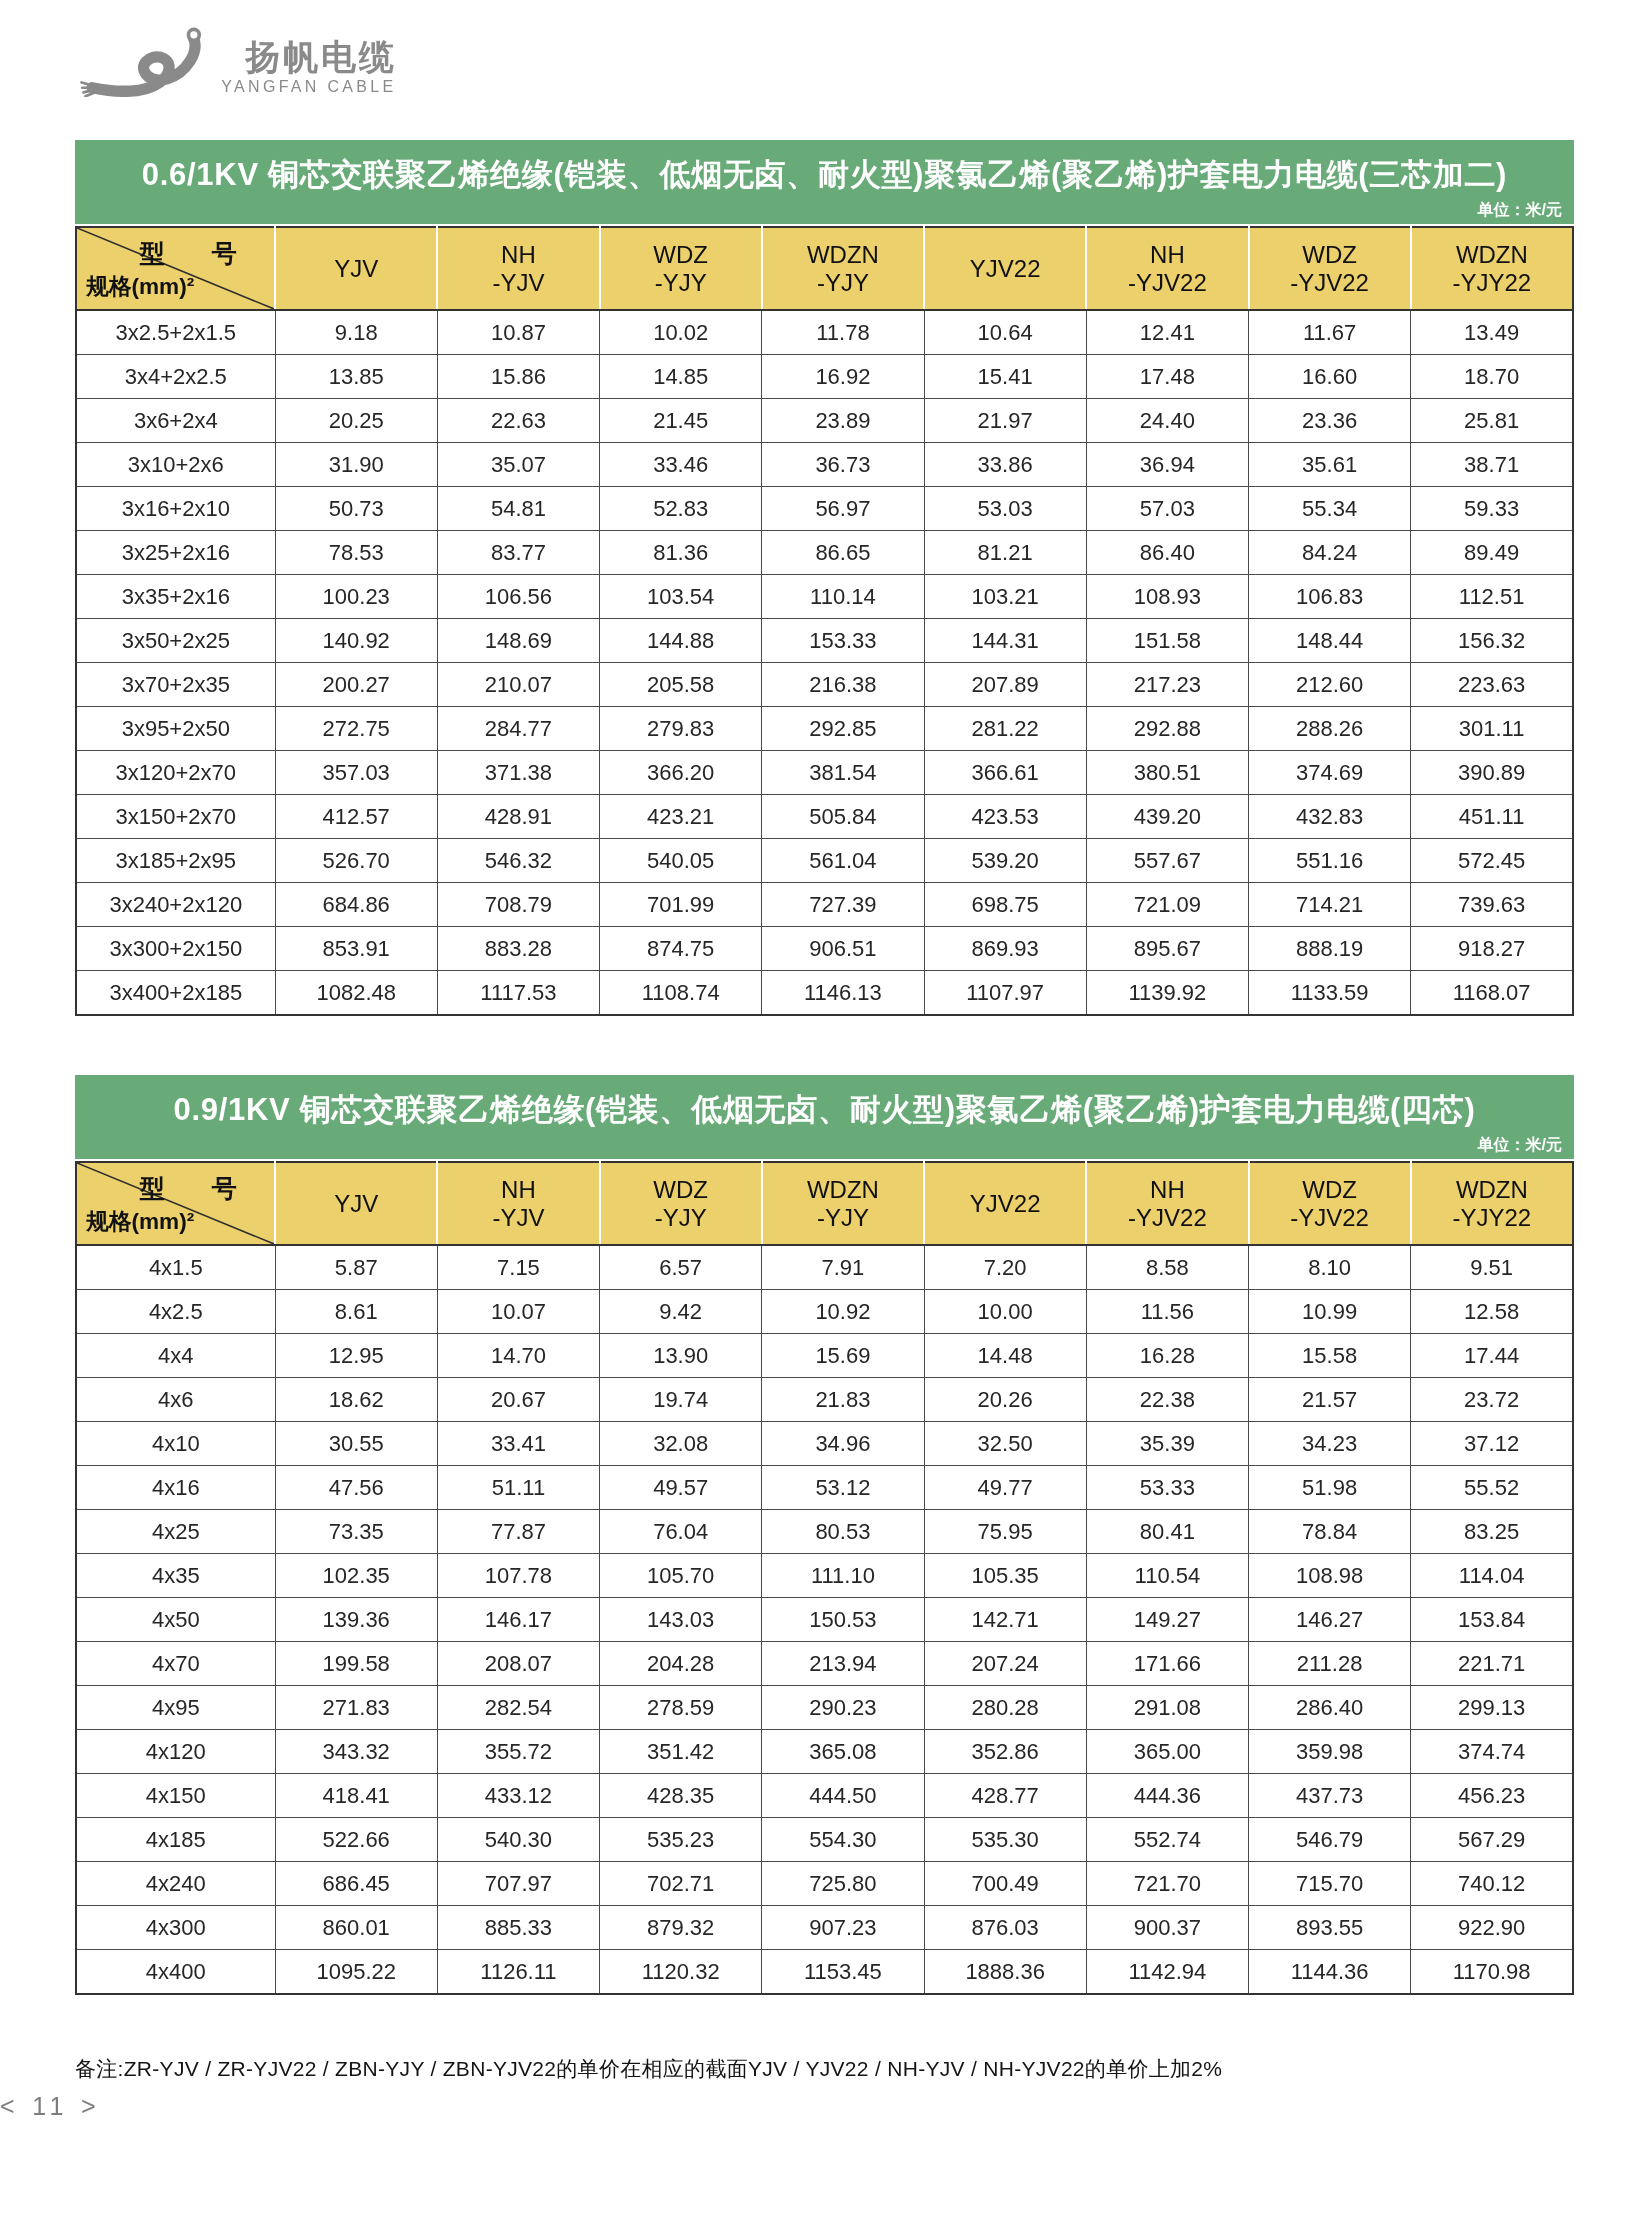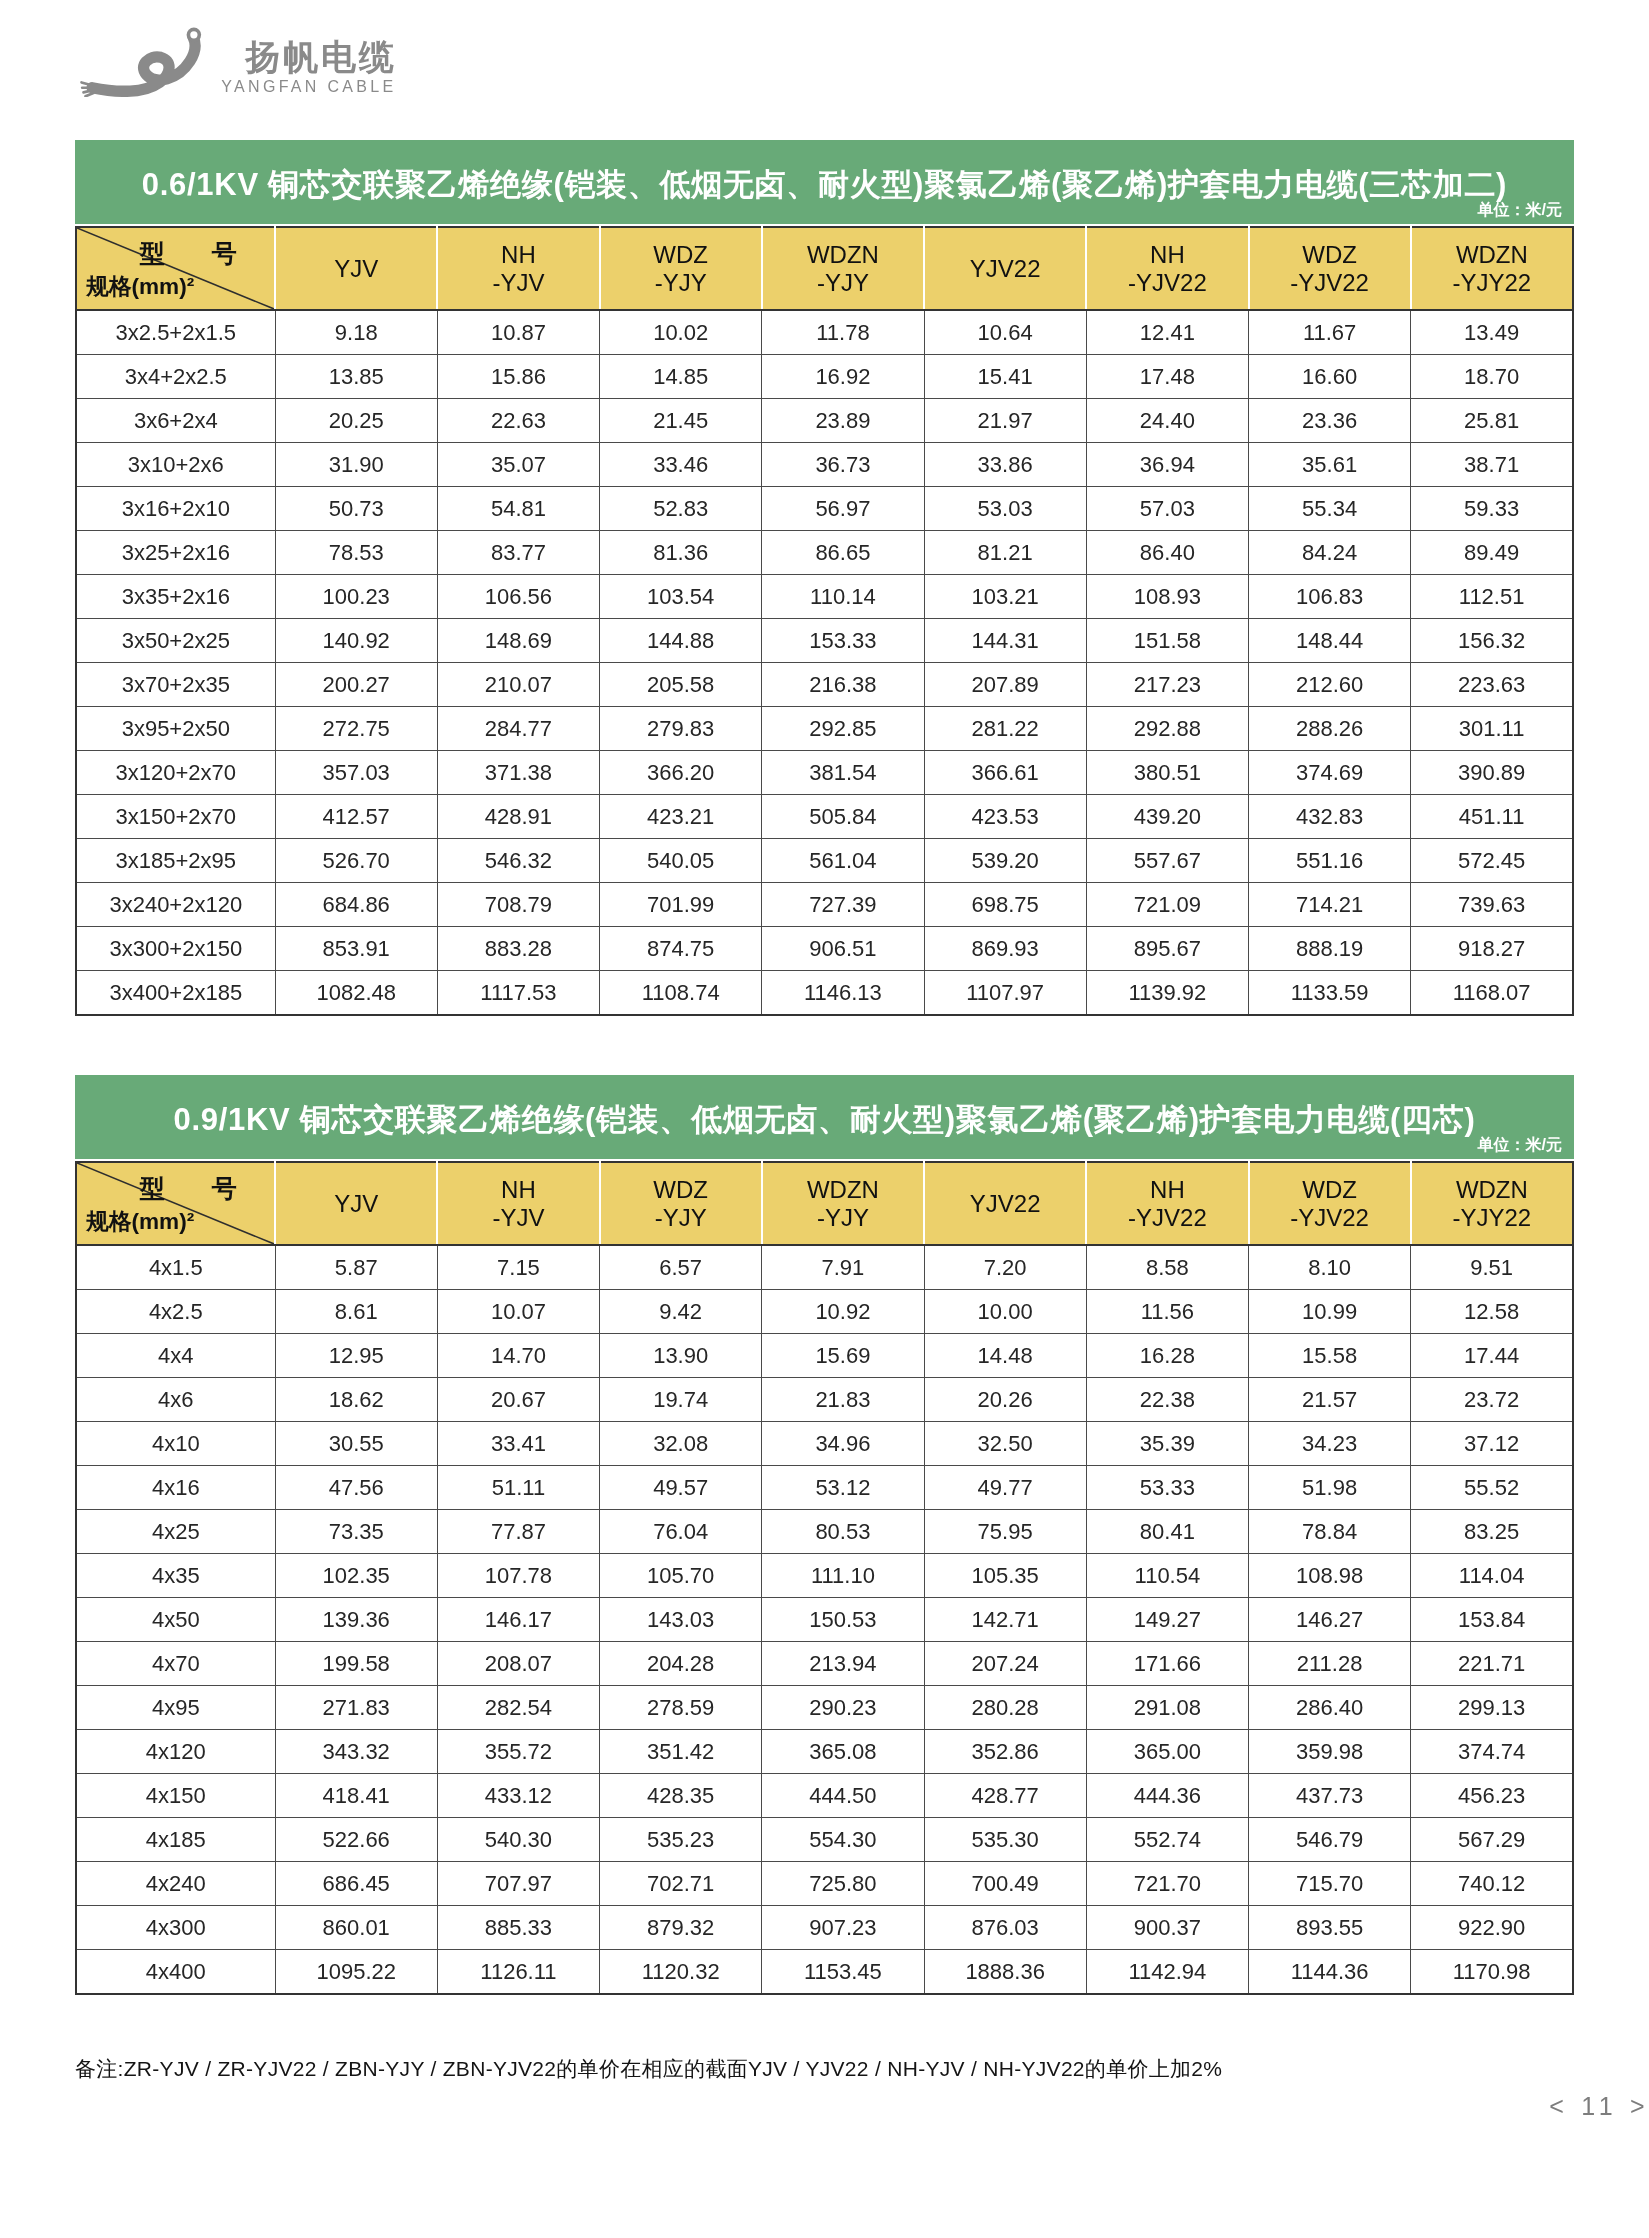--- a/index.html
+++ b/index.html
@@ -32,21 +32,21 @@
     position:relative;
     height:84px;
     background:#68aa78;
     color:#ffffff;
   }
   .title-band .tb-title{
     display:block;
     text-align:center;
     font-size:31px;
     font-weight:bold;
-    padding-top:24px;
+    padding-top:14px;
     letter-spacing:0.7px;
     white-space:nowrap;
   }
   .title-band .tb-unit{
     position:absolute;
     right:12px; bottom:2.7px;
     font-size:16px;
     font-weight:bold;
   }
 
@@ -103,21 +103,21 @@
     background:#ffffff;
   }
 
   
   .note{
     position:absolute; left:75px; top:2034px;
     font-size:21px; color:#141414; letter-spacing:0.3px;
   }
   .page-num{
     position:absolute; top:2092px; left:0;
-    width:100%; text-align:right;
+    width:100%; text-align:left;
     font-size:25px; color:#7d7d7d; letter-spacing:5.3px;
   }
 </style>
 </head>
 <body>
 
 <div class="page">
 
   <div class="logo">
     <svg class="logo-icon" viewBox="0 0 205 118">

